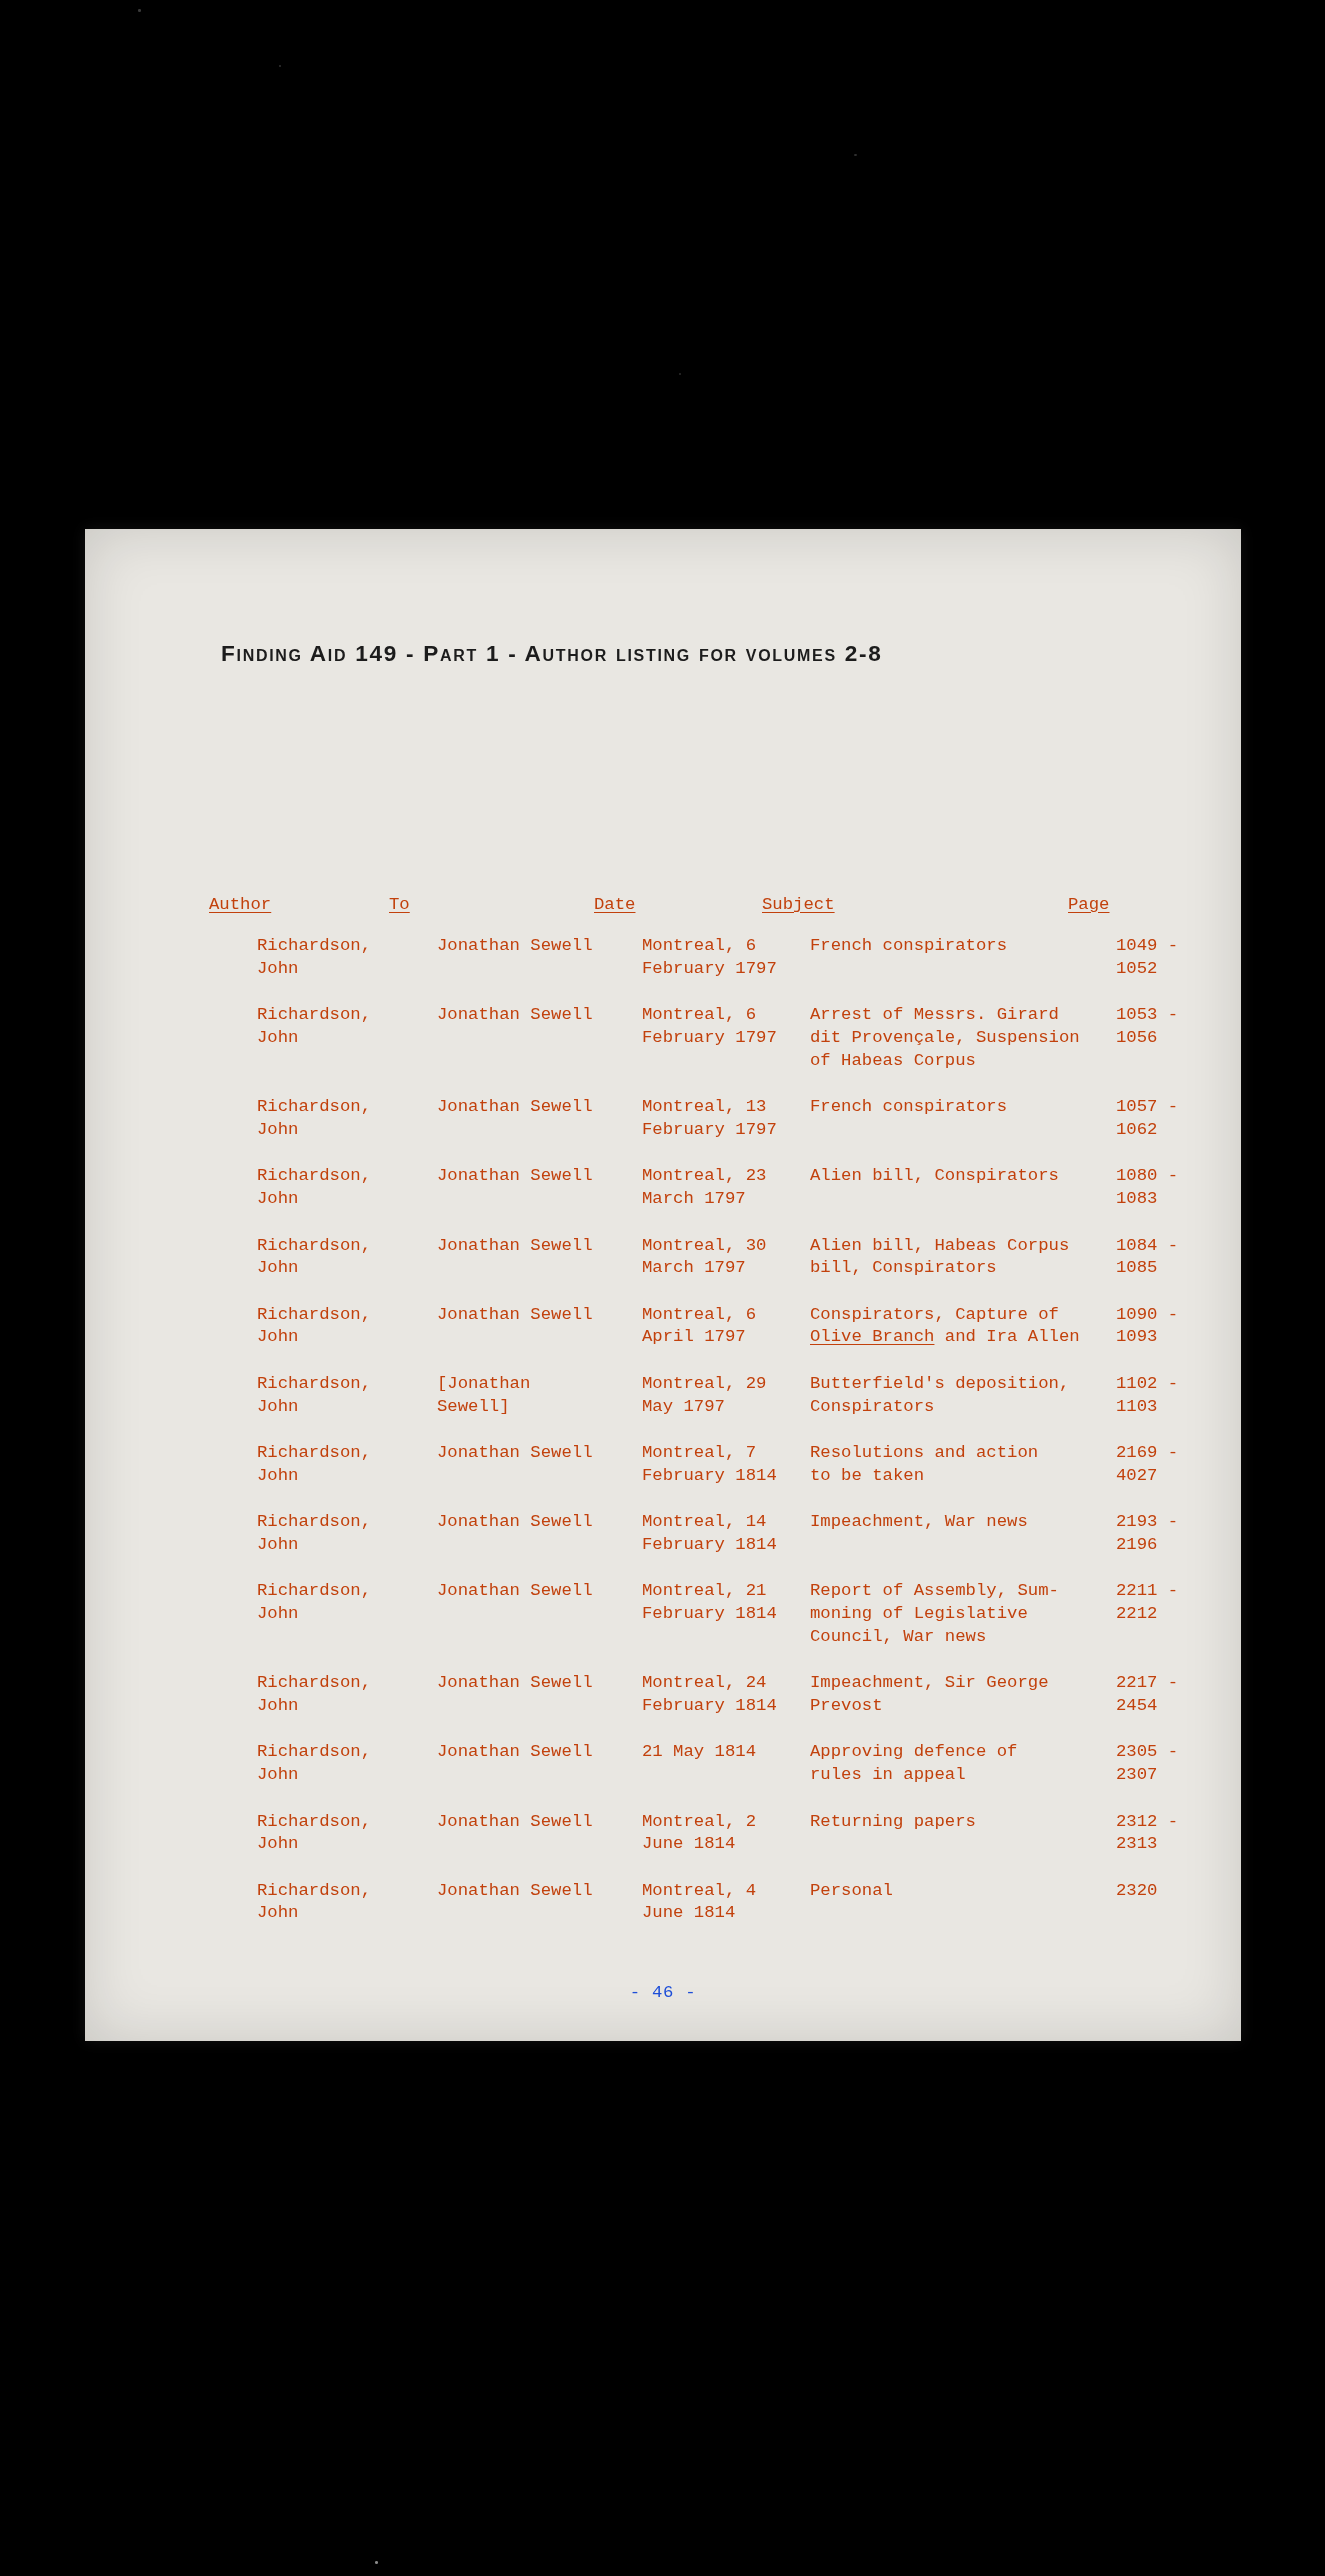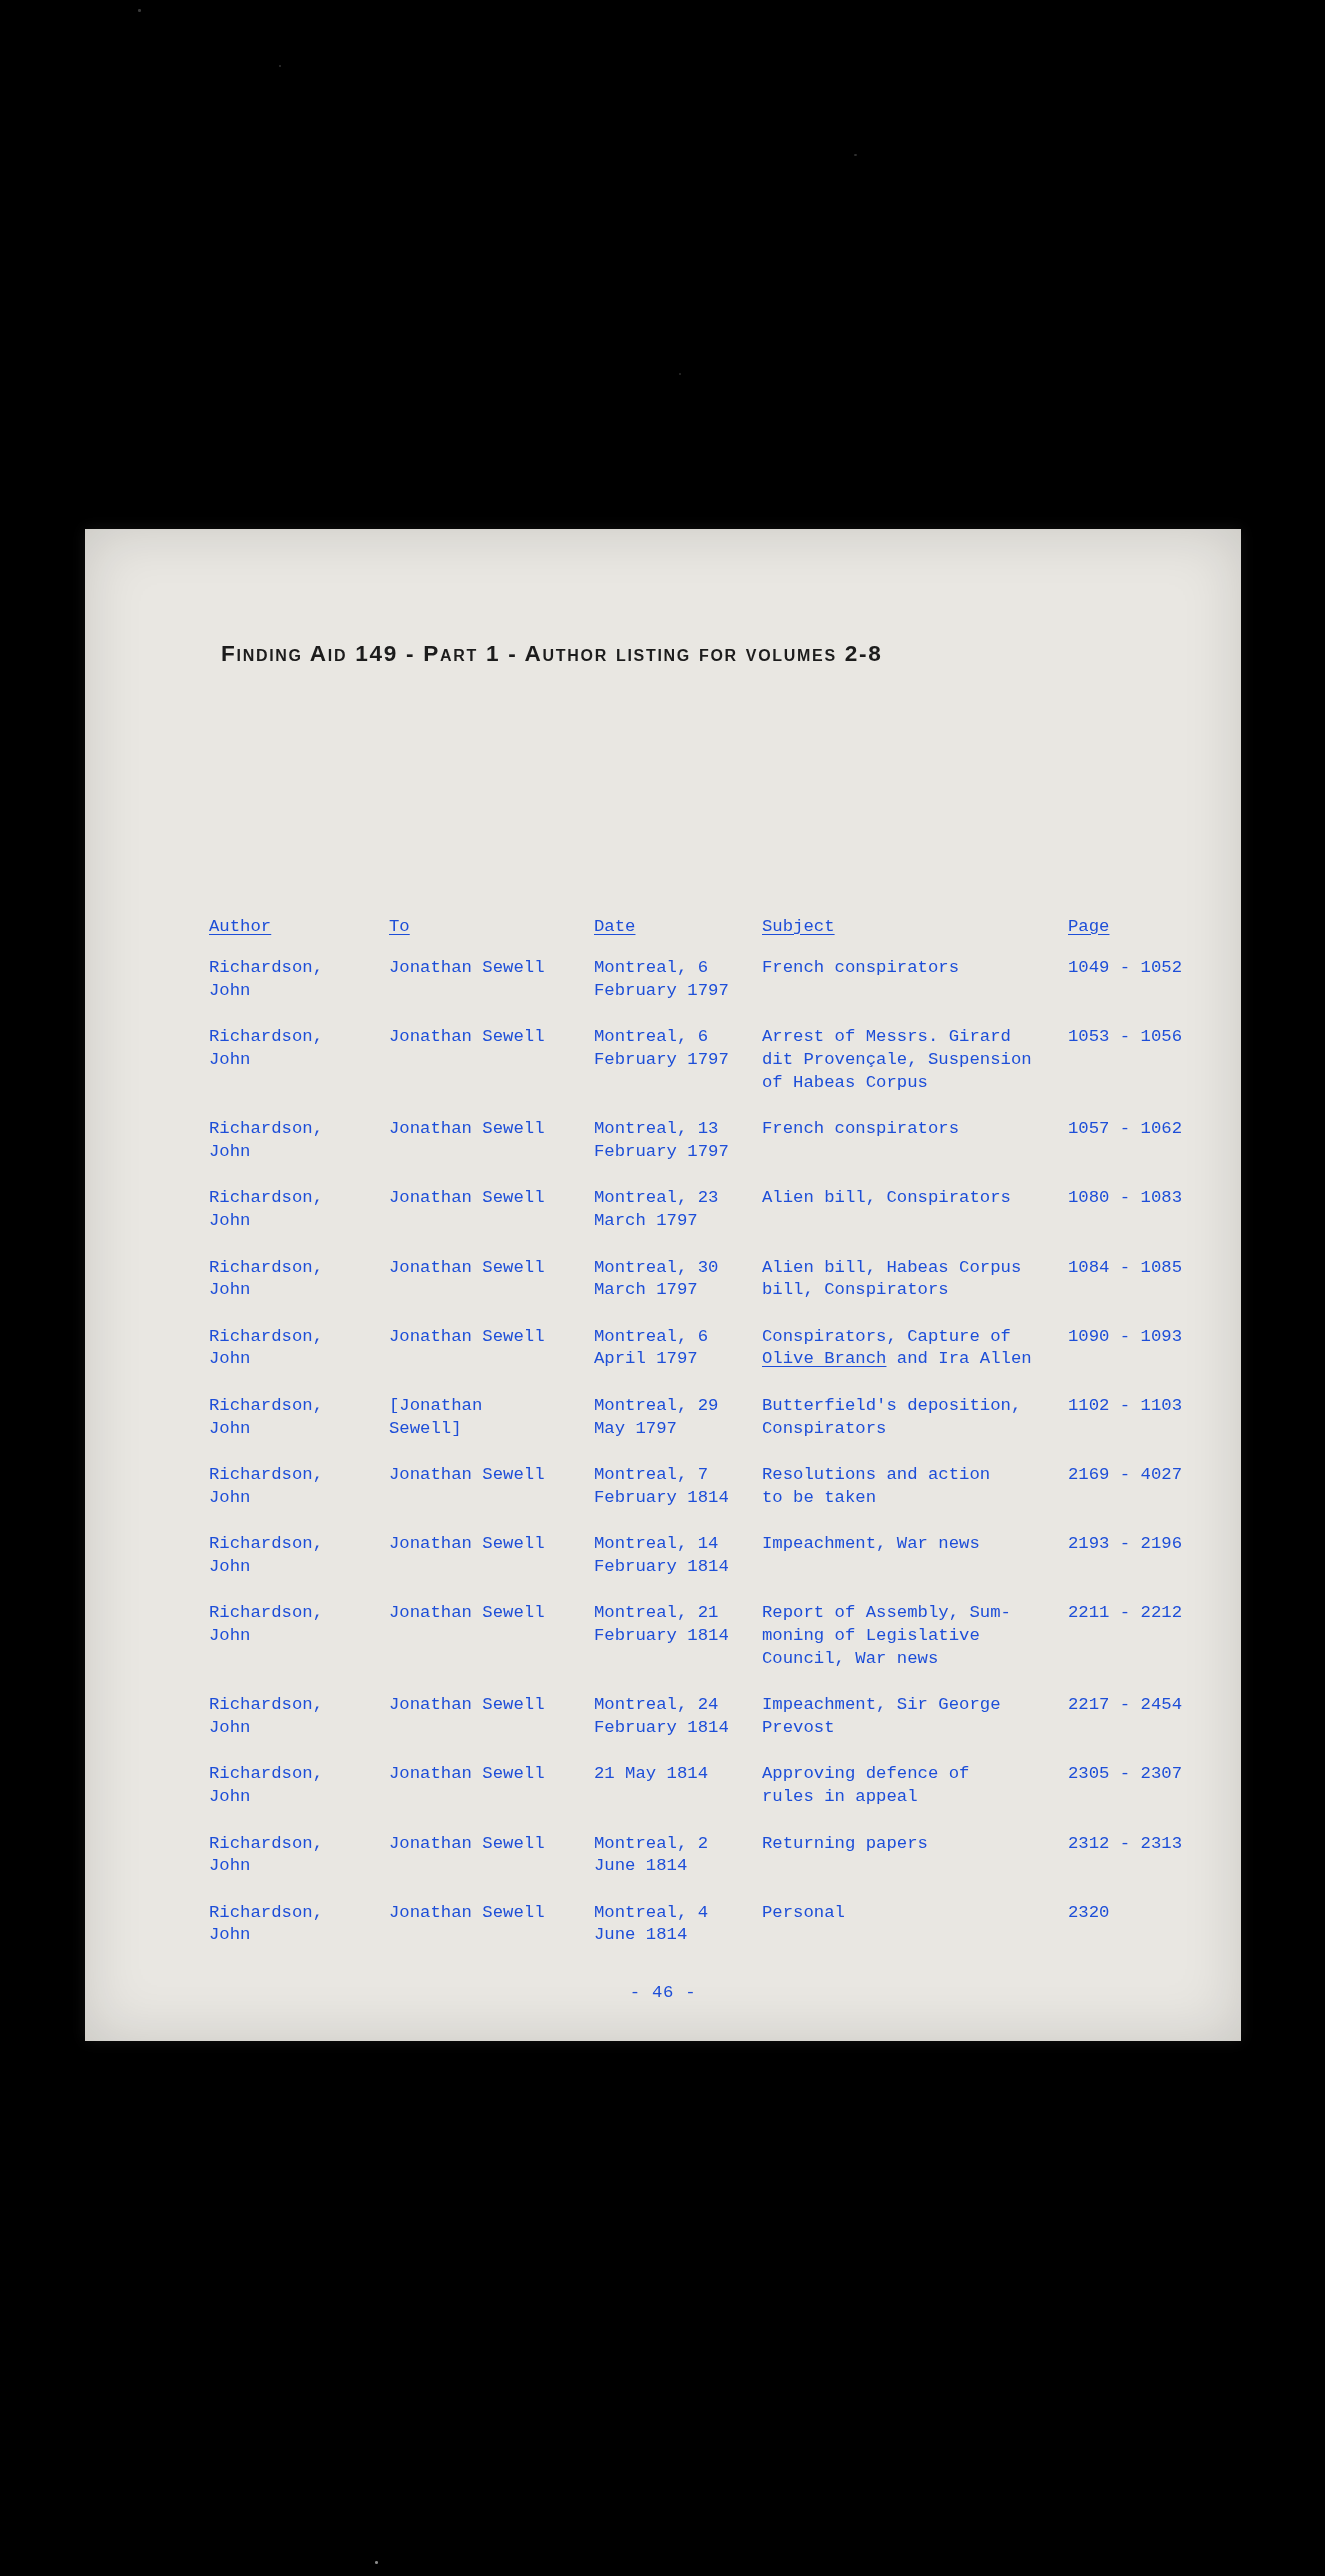--- a/index.html
+++ b/index.html
@@ -42,40 +42,41 @@
     font-variant: small-caps;
     font-weight: 600;
     font-size: 22.6px;
     letter-spacing: 1.7px;
     color: #1c1c1c;
     white-space: nowrap;
   }
   .listing-table {
     position: absolute;
     left: 124px;
-    top: 387px;
+    top: 365px;
     width: 1001px;
-    color: #1d4ed8;
+    color: #c2410c;
     font-size: 17.3px;
     line-height: 22.6px;
   }
   .hdr-row, .row {
     display: grid;
     grid-template-columns: 180px 205px 168px 306px 1fr;
   }
   .hdr-row {
     margin-bottom: 18.6px;
   }
   .hdr-row .hdr {
     text-decoration: underline;
     text-underline-offset: 3.3px;
     justify-self: start;
   }
   .row {
     margin-bottom: 24px;
+    margin-left: 48px;
   }
   .cell {
     white-space: pre-line;
   }
   .cell .u {
     text-decoration: underline;
     text-underline-offset: 3.3px;
   }
   .footer-page-number {
     position: absolute;

